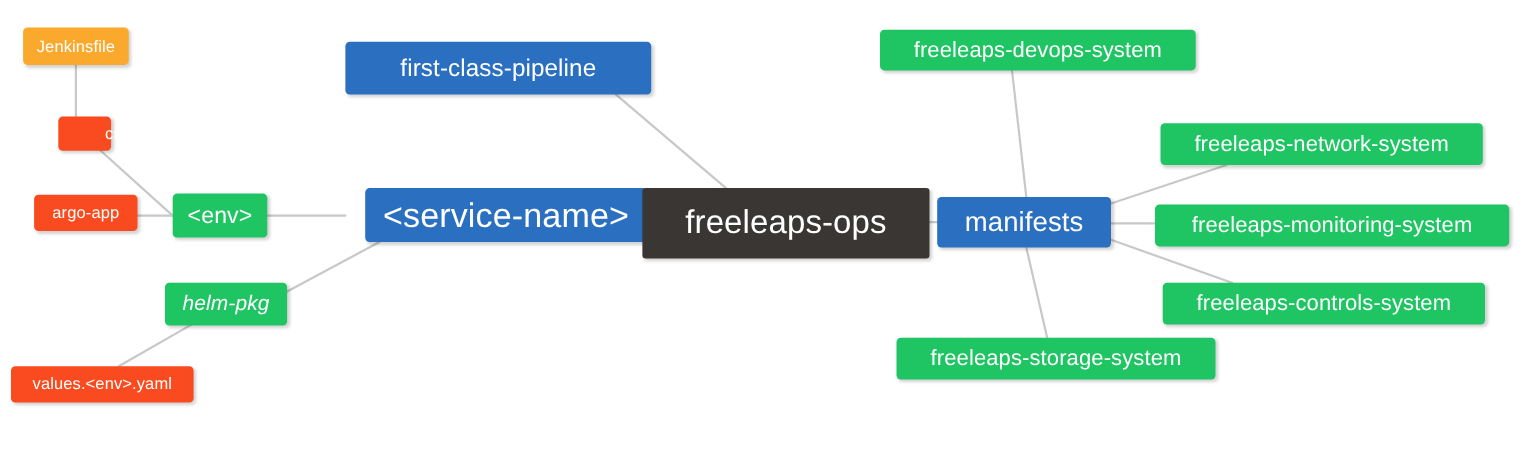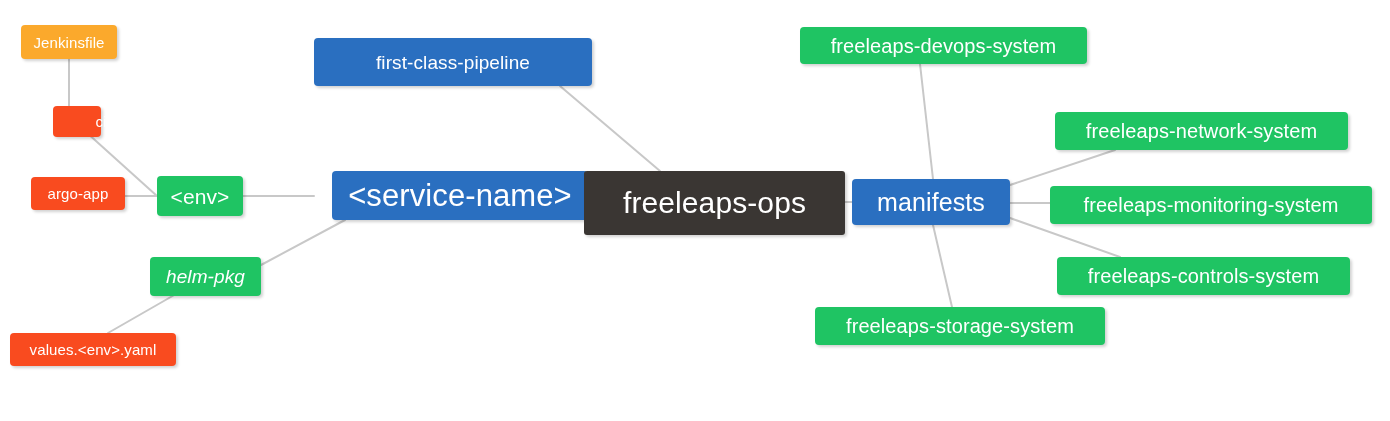--- a/index.html
+++ b/index.html
@@ -70,21 +70,21 @@
       <line x1="1010" y1="218" x2="1120" y2="257" stroke="#c8c8c8" stroke-width="2" stroke-linecap="round"></line>
       <line x1="933" y1="225" x2="952" y2="307" stroke="#c8c8c8" stroke-width="2" stroke-linecap="round"></line>
     </svg>
   <div id="nodes-layer">
       <div class="node orange" style="left: 21px; top: 25px; width: 96px; height: 34px; font-size: 15px;">Jenkinsfile</div>
       <div class="node red" style="left: 53px; top: 106px; width: 33px; height: 31px; font-size: 15px; padding-left: 48px;">ci</div>
       <div class="node red" style="left: 31px; top: 177px; width: 94px; height: 33px; font-size: 15px;">argo-app</div>
       <div class="node green" style="left: 157px; top: 176px; width: 86px; height: 40px; font-size: 21px;">&lt;env&gt;</div>
       <div class="node green" style="left: 150px; top: 257px; width: 111px; height: 39px; font-size: 19px; font-style: italic;">helm-pkg</div>
       <div class="node red" style="left: 10px; top: 333px; width: 166px; height: 33px; font-size: 15px;">values.&lt;env&gt;.yaml</div>
-      <div class="node blue" style="left: 314px; top: 38px; width: 278px; height: 48px; font-size: 19px;">first-class-pipeline</div>
+      <div class="node blue" style="left: 314px; top: 38px; width: 278px; height: 48px; font-size: 22px;">first-class-pipeline</div>
       <div class="node blue" style="left: 332px; top: 171px; width: 256px; height: 49px; font-size: 31px;">&lt;service-name&gt;</div>
       <div class="node root" style="left: 584px; top: 171px; width: 261px; height: 64px; font-size: 30px;">freeleaps-ops</div>
       <div class="node blue" style="left: 852px; top: 179px; width: 158px; height: 46px; font-size: 25px;">manifests</div>
       <div class="node green" style="left: 800px; top: 27px; width: 287px; height: 37px; font-size: 20px;">freeleaps-devops-system</div>
       <div class="node green" style="left: 1055px; top: 112px; width: 293px; height: 38px; font-size: 20px;">freeleaps-network-system</div>
       <div class="node green" style="left: 1050px; top: 186px; width: 322px; height: 38px; font-size: 20px;">freeleaps-monitoring-system</div>
       <div class="node green" style="left: 1057px; top: 257px; width: 293px; height: 38px; font-size: 20px;">freeleaps-controls-system</div>
       <div class="node green" style="left: 815px; top: 307px; width: 290px; height: 38px; font-size: 20px; text-align: right;">freeleaps-storage-system</div>
     </div>
 </div>

